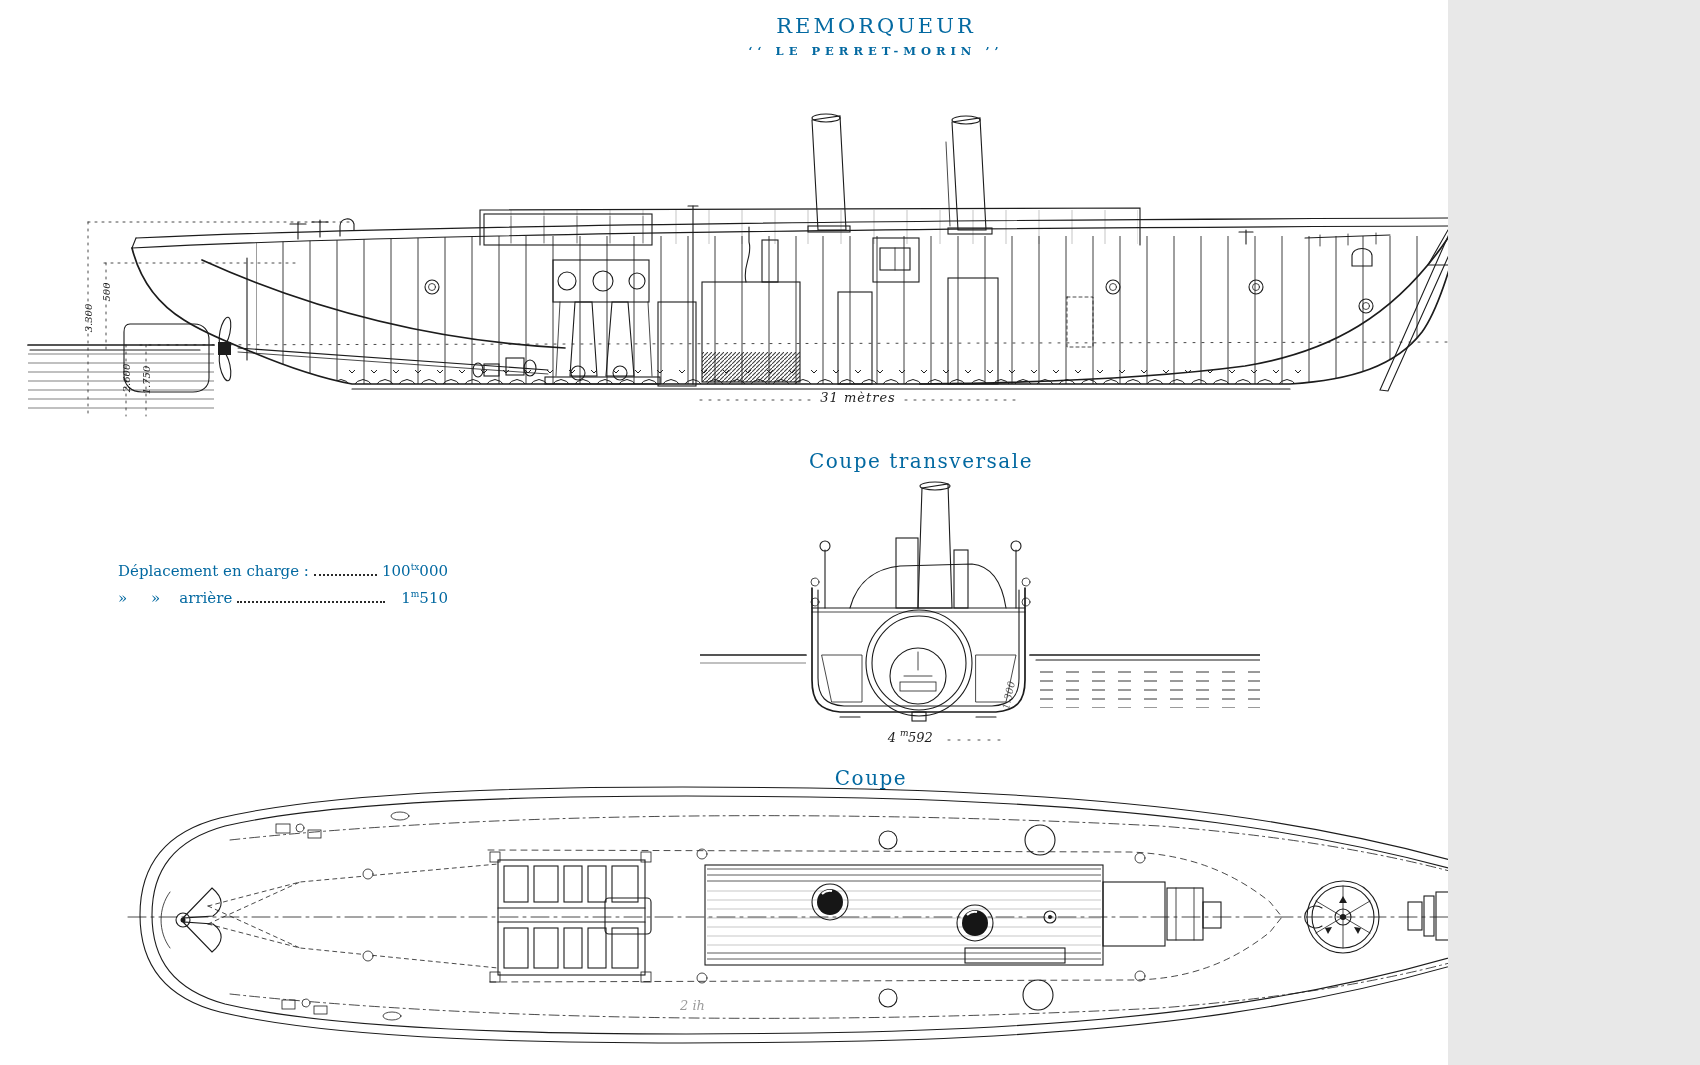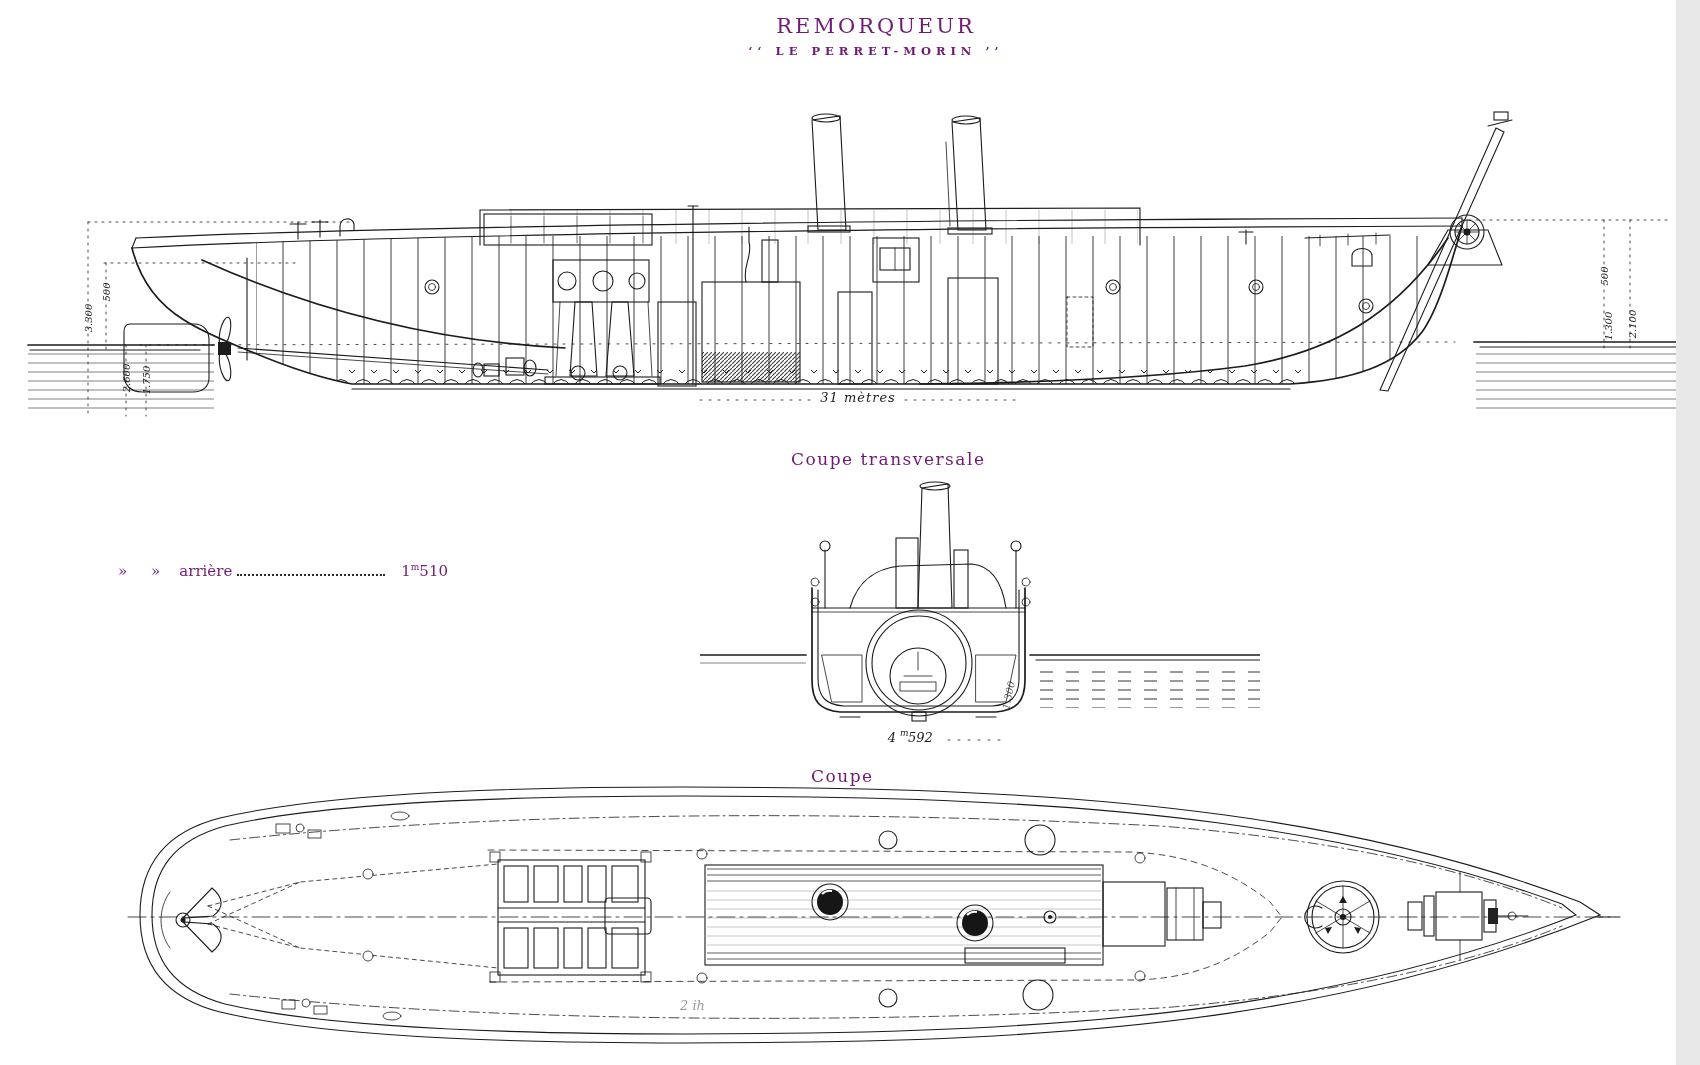--- a/index.html
+++ b/index.html
@@ -1,28 +1,28 @@
 <!DOCTYPE html>
 <html><head>
 <meta charset="utf-8">
 <style>
   html,body{margin:0;padding:0;background:#e8e8e8}
-  .sheet{position:relative;width:1676px;height:1065px;background:#ffffff;overflow:hidden;
-         font-family:"DejaVu Serif","Liberation Serif",serif;color:#701a75}
+  .sheet{position:relative;width:1448px;height:1065px;background:#ffffff;overflow:hidden;
+         font-family:"DejaVu Serif","Liberation Serif",serif;color:#0369a1}
   .abs{position:absolute}
   svg{position:absolute;display:block}
   .ln{stroke:#1c1c1c;fill:none;stroke-width:1.1;stroke-linecap:round}
   .thin{stroke-width:.8}
   .thick{stroke-width:1.7}
   .t{fill:#1c1c1c;stroke:none;font-family:"DejaVu Serif","Liberation Serif",serif}
   .hand{font-style:italic}
   .title-block{left:0;top:14px;width:1700px;text-align:center;transform:translateX(26px)}
   .title-main{font-size:21px;letter-spacing:3px}
   .title-sub{margin-top:6px;font-size:11.5px;font-weight:bold;letter-spacing:5px}
-  .dwg-label{font-size:17px;letter-spacing:1.5px;text-align:left}
+  .dwg-label{font-size:20px;letter-spacing:1.5px;text-align:center}
   .specs{left:118px;top:556px;width:330px;font-size:15px}
   .spec-row{display:flex;align-items:baseline;line-height:23px;white-space:nowrap}
   .spec-label{flex:0 0 auto}
   .leader{flex:1 1 auto;border-bottom:2px dotted #2a2a2a;margin:0 5px 4px 5px;min-width:8px}
   .spec-value{flex:0 0 auto;text-align:right;min-width:58px}
   .spec-value sup{font-size:9px}
   .note{left:1284px;top:597px;width:402px;text-align:center;font-size:15px;line-height:22px;letter-spacing:.3px}
 </style>
 </head>
 <body>
@@ -227,20 +227,25 @@
     <g>
       <line class="ln thin" x1="700" y1="320" x2="812" y2="320" stroke-dasharray="2 7"></line>
       <line class="ln thin" x1="905" y1="320" x2="1020" y2="320" stroke-dasharray="2 7"></line>
       <text class="t hand" x="858" y="322" font-size="13" text-anchor="middle" letter-spacing="1">31 mètres</text>
     </g>
   </svg>
 
   <div class="abs dwg-label" style="left:791px;top:449px;width:260px">Coupe transversale</div>
 
   <div class="abs specs">
+    <div class="spec-row">
+      <span class="spec-label">Déplacement en charge :</span>
+      <span class="leader"></span>
+      <span class="spec-value"><span>100</span><sup>tx</sup><span>000</span></span>
+    </div>
     <div class="spec-row">
       <span class="spec-label">»&nbsp;&nbsp;&nbsp;&nbsp;&nbsp;»&nbsp;&nbsp;&nbsp;&nbsp;arrière</span>
       <span class="leader"></span>
       <span class="spec-value"><span>1</span><sup>m</sup><span>510</span></span>
     </div>
   </div>
 
   <svg style="left:700px;top:470px" width="560" height="300" viewBox="0 0 560 300">
 
     <g>

